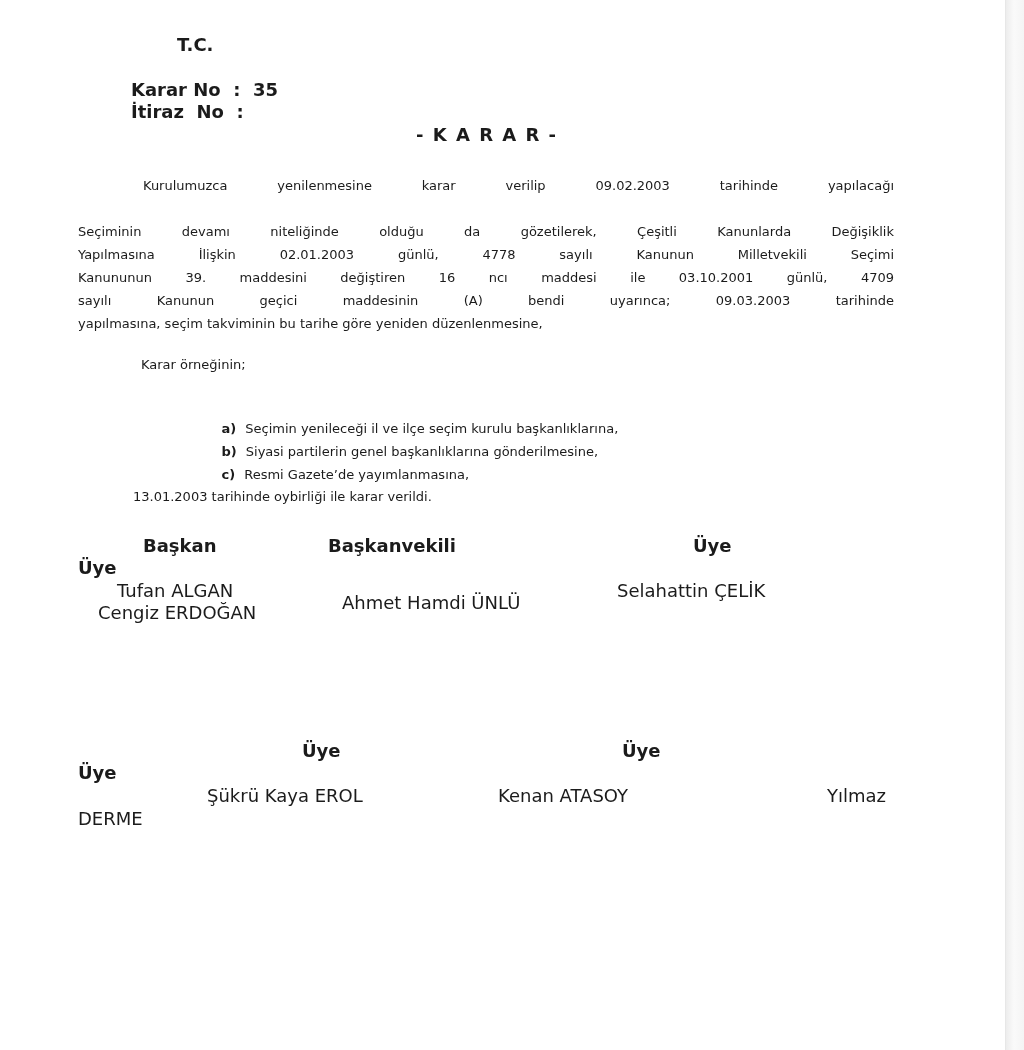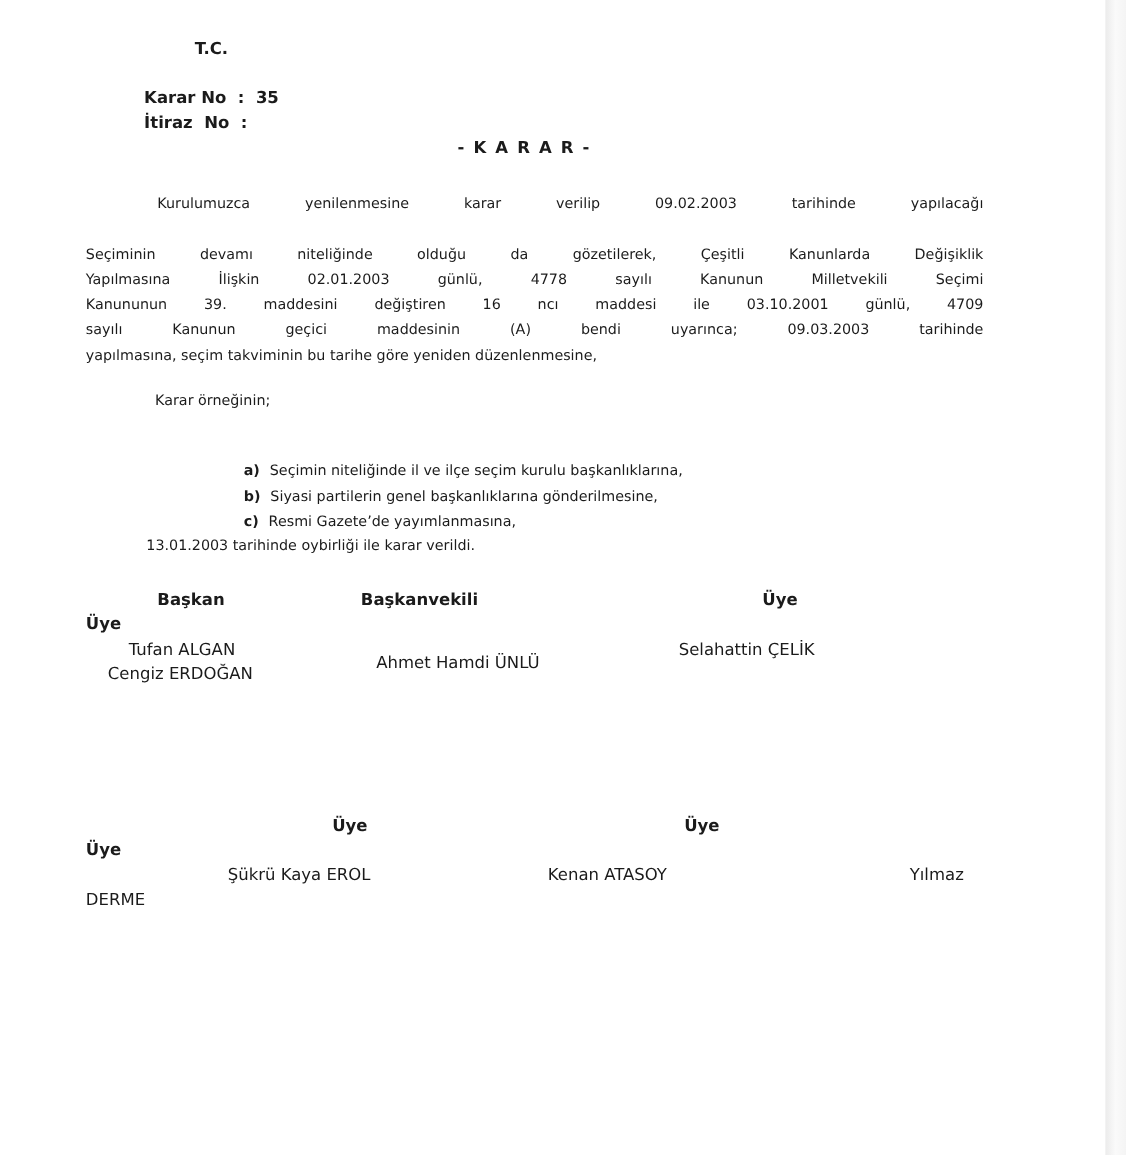--- a/index.html
+++ b/index.html
@@ -5,21 +5,21 @@
   html, body { margin: 0; padding: 0; background: #ffffff; }
   .page {
     position: relative;
     width: 1024px;
     height: 1050px;
     background: #ffffff;
     font-family: "DejaVu Sans", sans-serif;
     color: #1b1b1b;
     overflow: hidden;
   }
-  .abs { position: absolute; white-space: pre; font-size: 15px; line-height: 21px; }
+  .abs { position: absolute; white-space: pre; font-size: 18px; line-height: 21px; }
   .b { font-weight: bold; }
   .heading-title { letter-spacing: 1.5px; }
   .line {
     position: absolute;
     left: 78px;
     width: 816px;
     font-size: 13px;
     line-height: 21px;
   }
   .just { text-align: justify; text-align-last: justify; }
@@ -49,21 +49,21 @@
   <div class="line just indent" style="top:175px">Kurulumuzca yenilenmesine karar verilip 09.02.2003 tarihinde yapılacağı</div>
   <div class="line just" style="top:221px">Seçiminin devamı niteliğinde olduğu da gözetilerek, Çeşitli Kanunlarda Değişiklik</div>
   <div class="line just" style="top:244px">Yapılmasına İlişkin 02.01.2003 günlü, 4778 sayılı Kanunun Milletvekili Seçimi</div>
   <div class="line just" style="top:267px">Kanununun 39. maddesini değiştiren 16 ncı maddesi ile 03.10.2001 günlü, 4709</div>
   <div class="line just" style="top:290px">sayılı Kanunun geçici maddesinin (A) bendi uyarınca; 09.03.2003 tarihinde</div>
   <div class="line indent-md" style="top:354px">Karar örneğinin;</div>
 
   <div class="line" style="top:313px">yapılmasına, seçim takviminin bu tarihe göre yeniden düzenlenmesine,</div>
 
   <div class="line li" style="top:397px">
-    <span class="lbl">a)</span><span>Seçimin niteliğinde il ve ilçe seçim kurulu başkanlıklarına,</span>
+    <span class="lbl">a)</span><span>Seçimin yenileceği il ve ilçe seçim kurulu başkanlıklarına,</span>
   </div>
   <div class="line li" style="top:420px">
     <span class="lbl">b)</span><span>Siyasi partilerin genel başkanlıklarına gönderilmesine,</span>
   </div>
   <div class="line li" style="top:443px">
     <span class="lbl">c)</span><span>Resmi Gazete’de yayımlanmasına,</span>
   </div>
 
   <div class="line indent-sm" style="top:486px">13.01.2003 tarihinde oybirliği ile karar verildi.</div>
 

